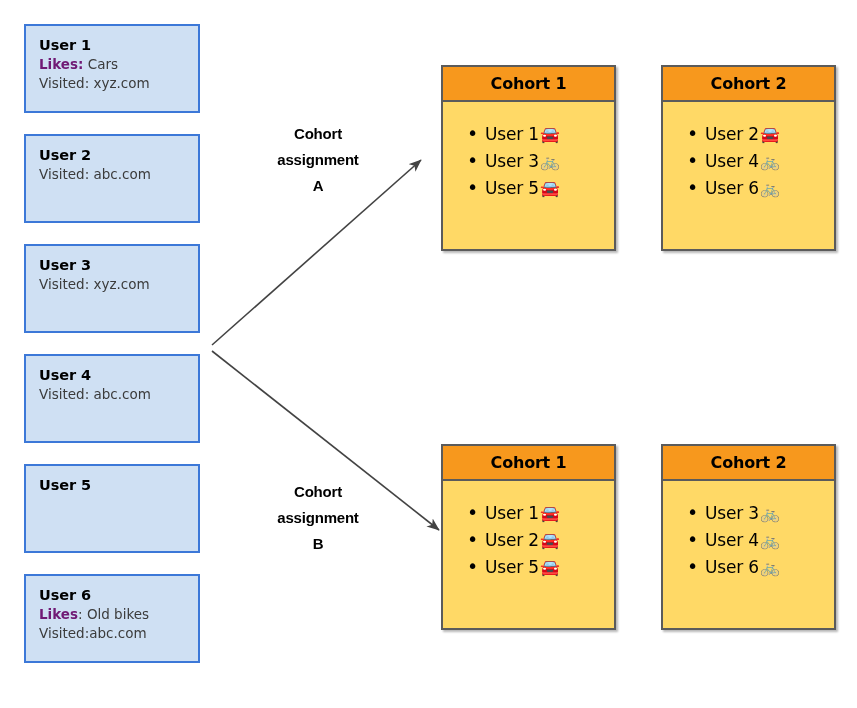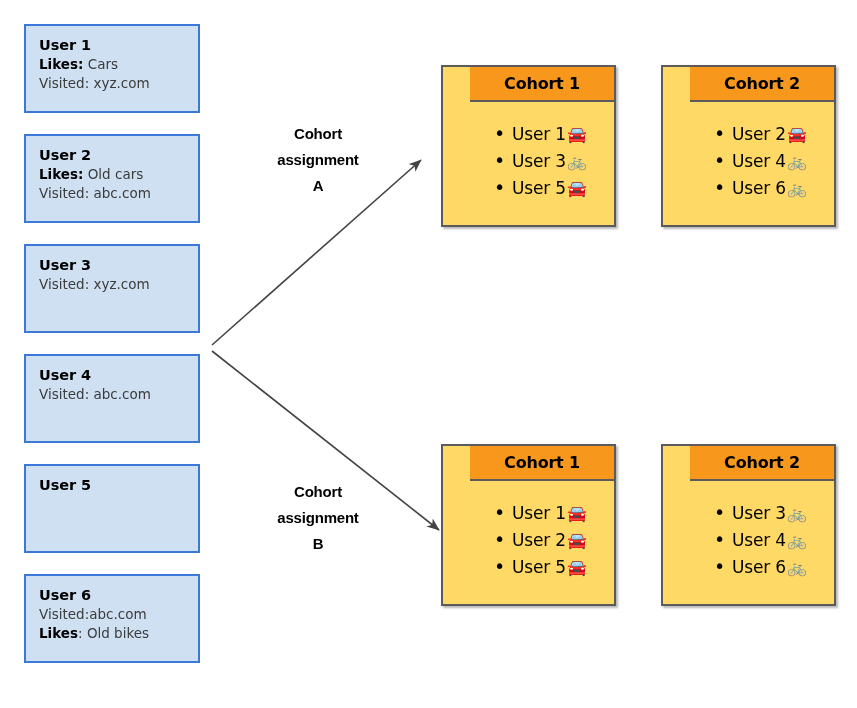--- a/index.html
+++ b/index.html
@@ -40,21 +40,21 @@
     line-height: 20px;
     letter-spacing: -0.1px;
   }
   .user-card .u-line {
     font-size: 13.5px;
     color: #3b3b3b;
     line-height: 19px;
     white-space: pre;
   }
   .user-card .u-line b {
-    color: #000000;
+    color: #701a75;
     font-weight: bold;
   }
 
   
   .assign-label {
     position: absolute;
     width: 190px;
     text-align: center;
     font-family: "Liberation Sans", "DejaVu Sans", sans-serif;
     font-weight: bold;
@@ -74,25 +74,24 @@
     width: 857px;
     height: 708px;
     pointer-events: none;
   }
 
   
   .cohort-box {
     position: absolute;
     box-sizing: border-box;
     width: 175px;
-    height: 162px;
+    height: 186px;
     border: 2px solid #5b5b5b;
     background: #ffd966;
     box-shadow: 2px 2px 2px rgba(0,0,0,0.28);
-    padding-left: 27px;
   }
   .cohort-head {
     box-sizing: border-box;
     height: 35px;
     background: #f7981d;
     border-bottom: 2px solid #5b5b5b;
     text-align: center;
     font-size: 16px;
     font-weight: bold;
     color: #000000;
@@ -135,38 +134,37 @@
 <body>
 
 <div id="user-cards">
     <div class="user-card">
       <div class="u-name">User 1</div>
       <div class="u-line"><b>Likes:</b> Cars</div>
       <div class="u-line">Visited: xyz.com</div>
     </div>
     <div class="user-card">
       <div class="u-name">User 2</div>
-      <div class="u-line"><b>Likes:</b> Old cars</div>
       <div class="u-line">Visited: abc.com</div>
     </div>
     <div class="user-card">
       <div class="u-name">User 3</div>
       <div class="u-line">Visited: xyz.com</div>
     </div>
     <div class="user-card">
       <div class="u-name">User 4</div>
       <div class="u-line">Visited: abc.com</div>
     </div>
     <div class="user-card">
       <div class="u-name">User 5</div>
     </div>
     <div class="user-card">
       <div class="u-name">User 6</div>
+      <div class="u-line"><b>Likes</b>: Old bikes</div>
       <div class="u-line">Visited:abc.com</div>
-      <div class="u-line"><b>Likes</b>: Old bikes</div>
     </div>
   </div>
 
 <div class="assign-label" id="assign-label-a">
     <div>Cohort</div>
     <div>assignment</div>
     <div>A</div>
   </div>
 <div class="assign-label" id="assign-label-b">
     <div>Cohort</div>

